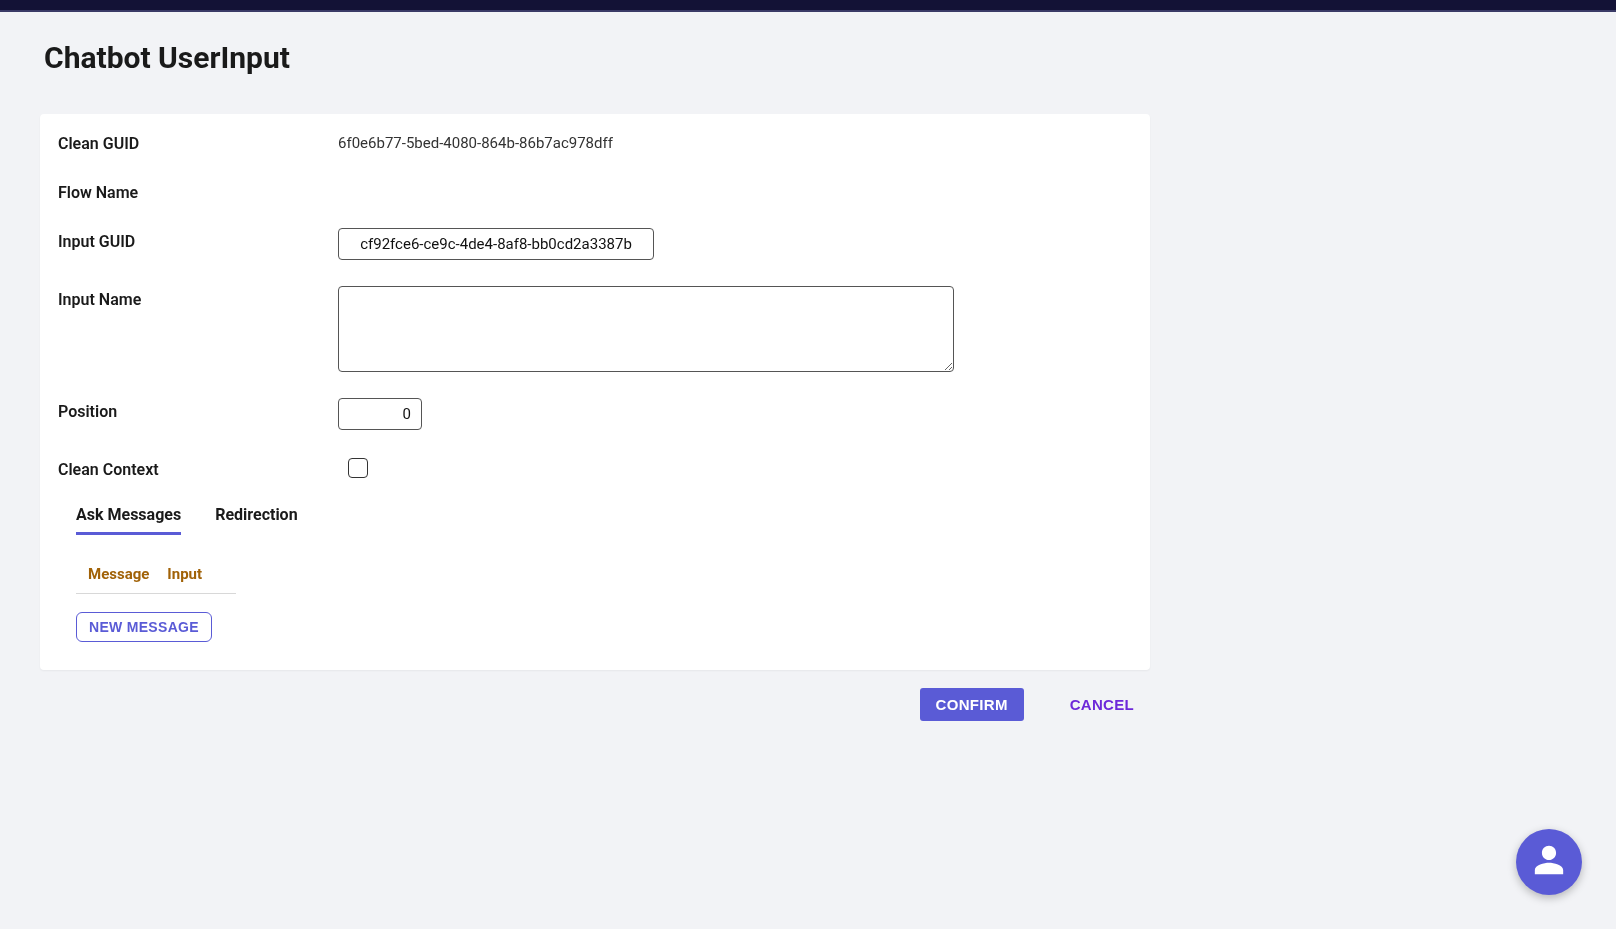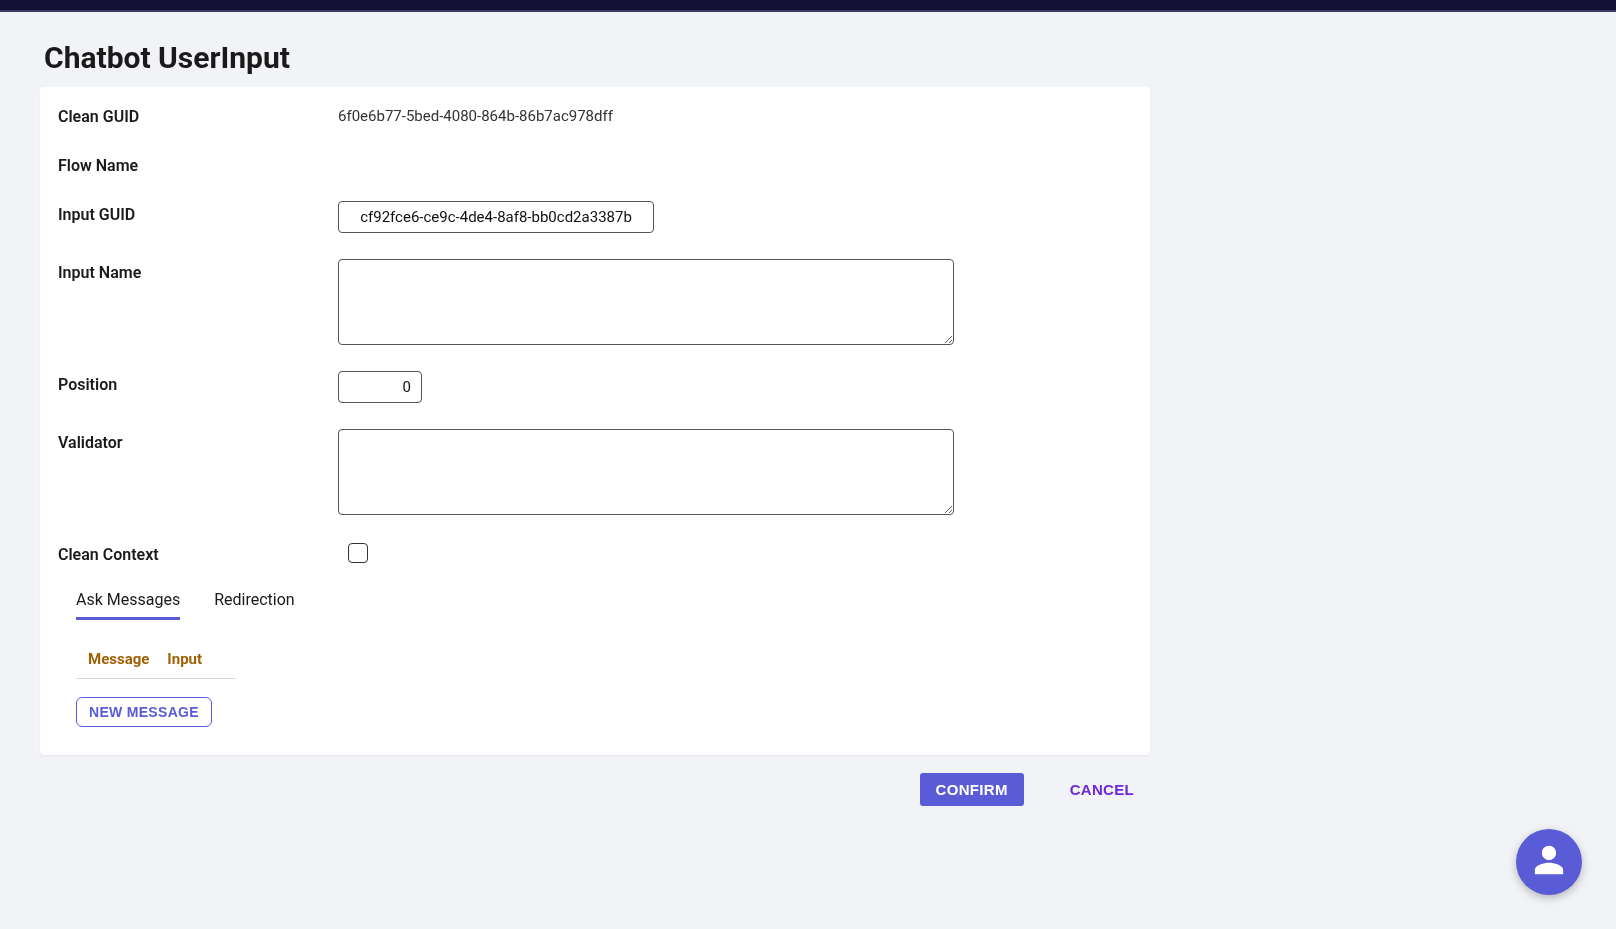--- a/index.html
+++ b/index.html
@@ -14,21 +14,21 @@
     height: 12px;
     background: #131236;
     border-bottom: 2px solid #3a3a66;
   }
   .page {
     padding: 0 40px;
   }
   h1.page-title {
     font-size: 30px;
     font-weight: 700;
-    margin: 28px 0 12px 4px;
+    margin: 28px 0 39px 4px;
     color: #1a1a1a;
   }
   .card {
     background: #fff;
     border-radius: 4px;
     padding: 16px 18px 28px 18px;
     width: 1110px;
     box-shadow: 0 1px 2px rgba(0,0,0,0.05);
   }
   .form-row {
@@ -81,21 +81,21 @@
     cursor: pointer;
   }
   .tabs {
     display: flex;
     gap: 34px;
     margin-top: 22px;
     padding-left: 18px;
   }
   .tab {
     font-size: 16px;
-    font-weight: 400;
+    font-weight: 700;
     color: #1a1a1a;
     padding-bottom: 8px;
     cursor: pointer;
   }
   .tab.active {
     border-bottom: 3px solid #5a5bd6;
   }
   .tab-content {
     padding: 30px 0 0 18px;
   }
@@ -192,24 +192,20 @@
     <div class="form-row">
       <div class="form-label">Input Name</div>
       <textarea class="textarea" style=""></textarea>
     </div>
 
     <div class="form-row">
       <div class="form-label">Position</div>
       <input class="text-input num" type="text" value="0" style="">
     </div>
 
-    <div class="form-row">
-      <div class="form-label">Validator</div>
-      <textarea class="textarea" style=""></textarea>
-    </div>
 
     <div class="form-row">
       <div class="form-label">Clean Context</div>
       <div class="checkbox" role="checkbox" aria-checked="false"></div>
     </div>
 
     <div class="tabs">
       <div class="tab active">Ask Messages</div>
       <div class="tab">Redirection</div>
     </div>

